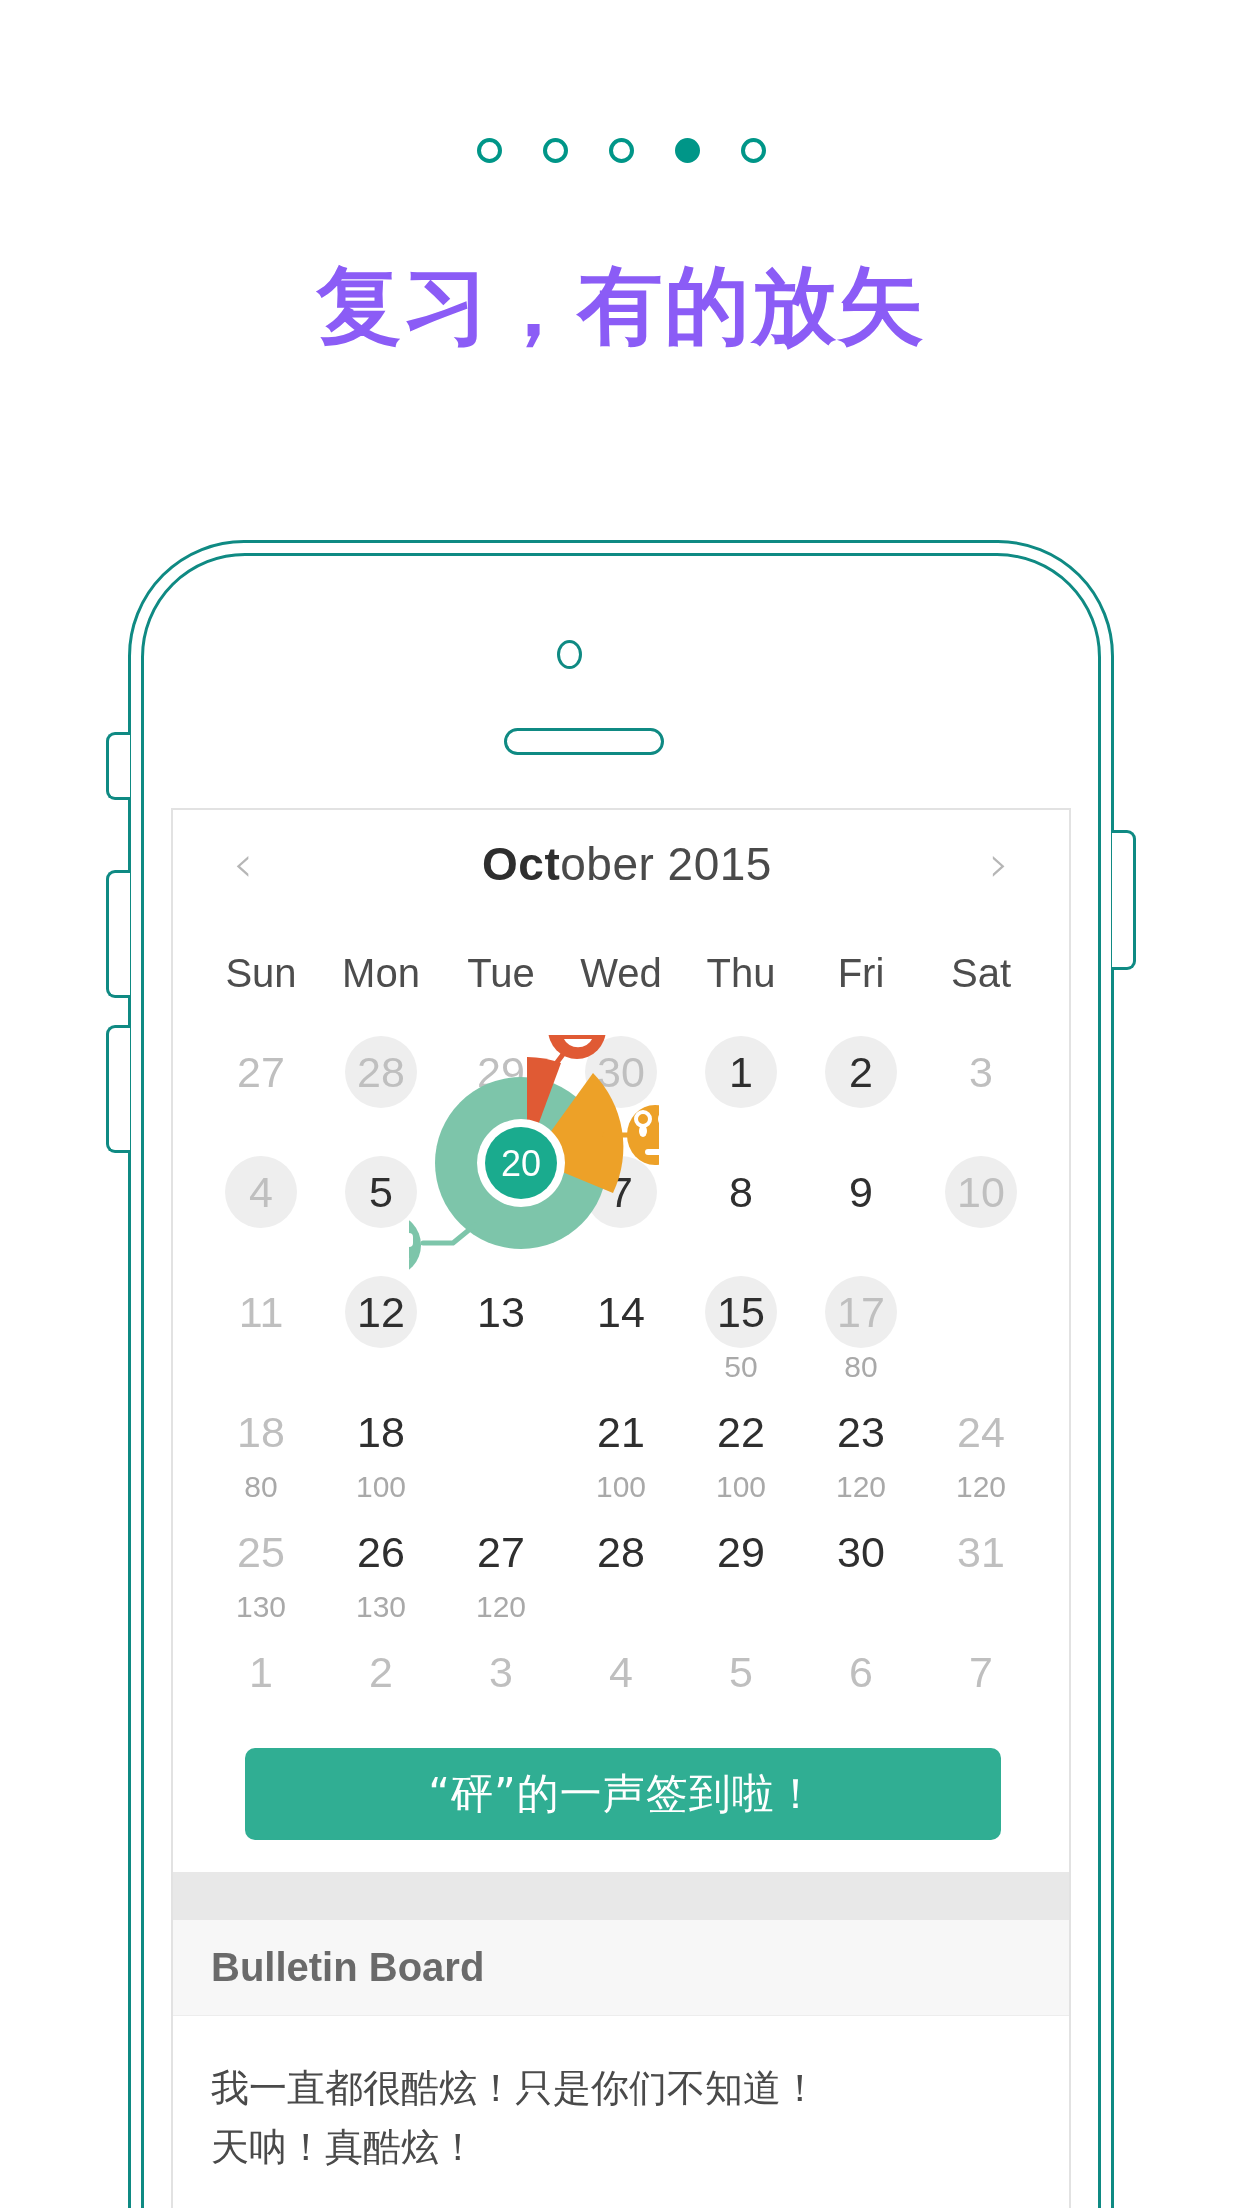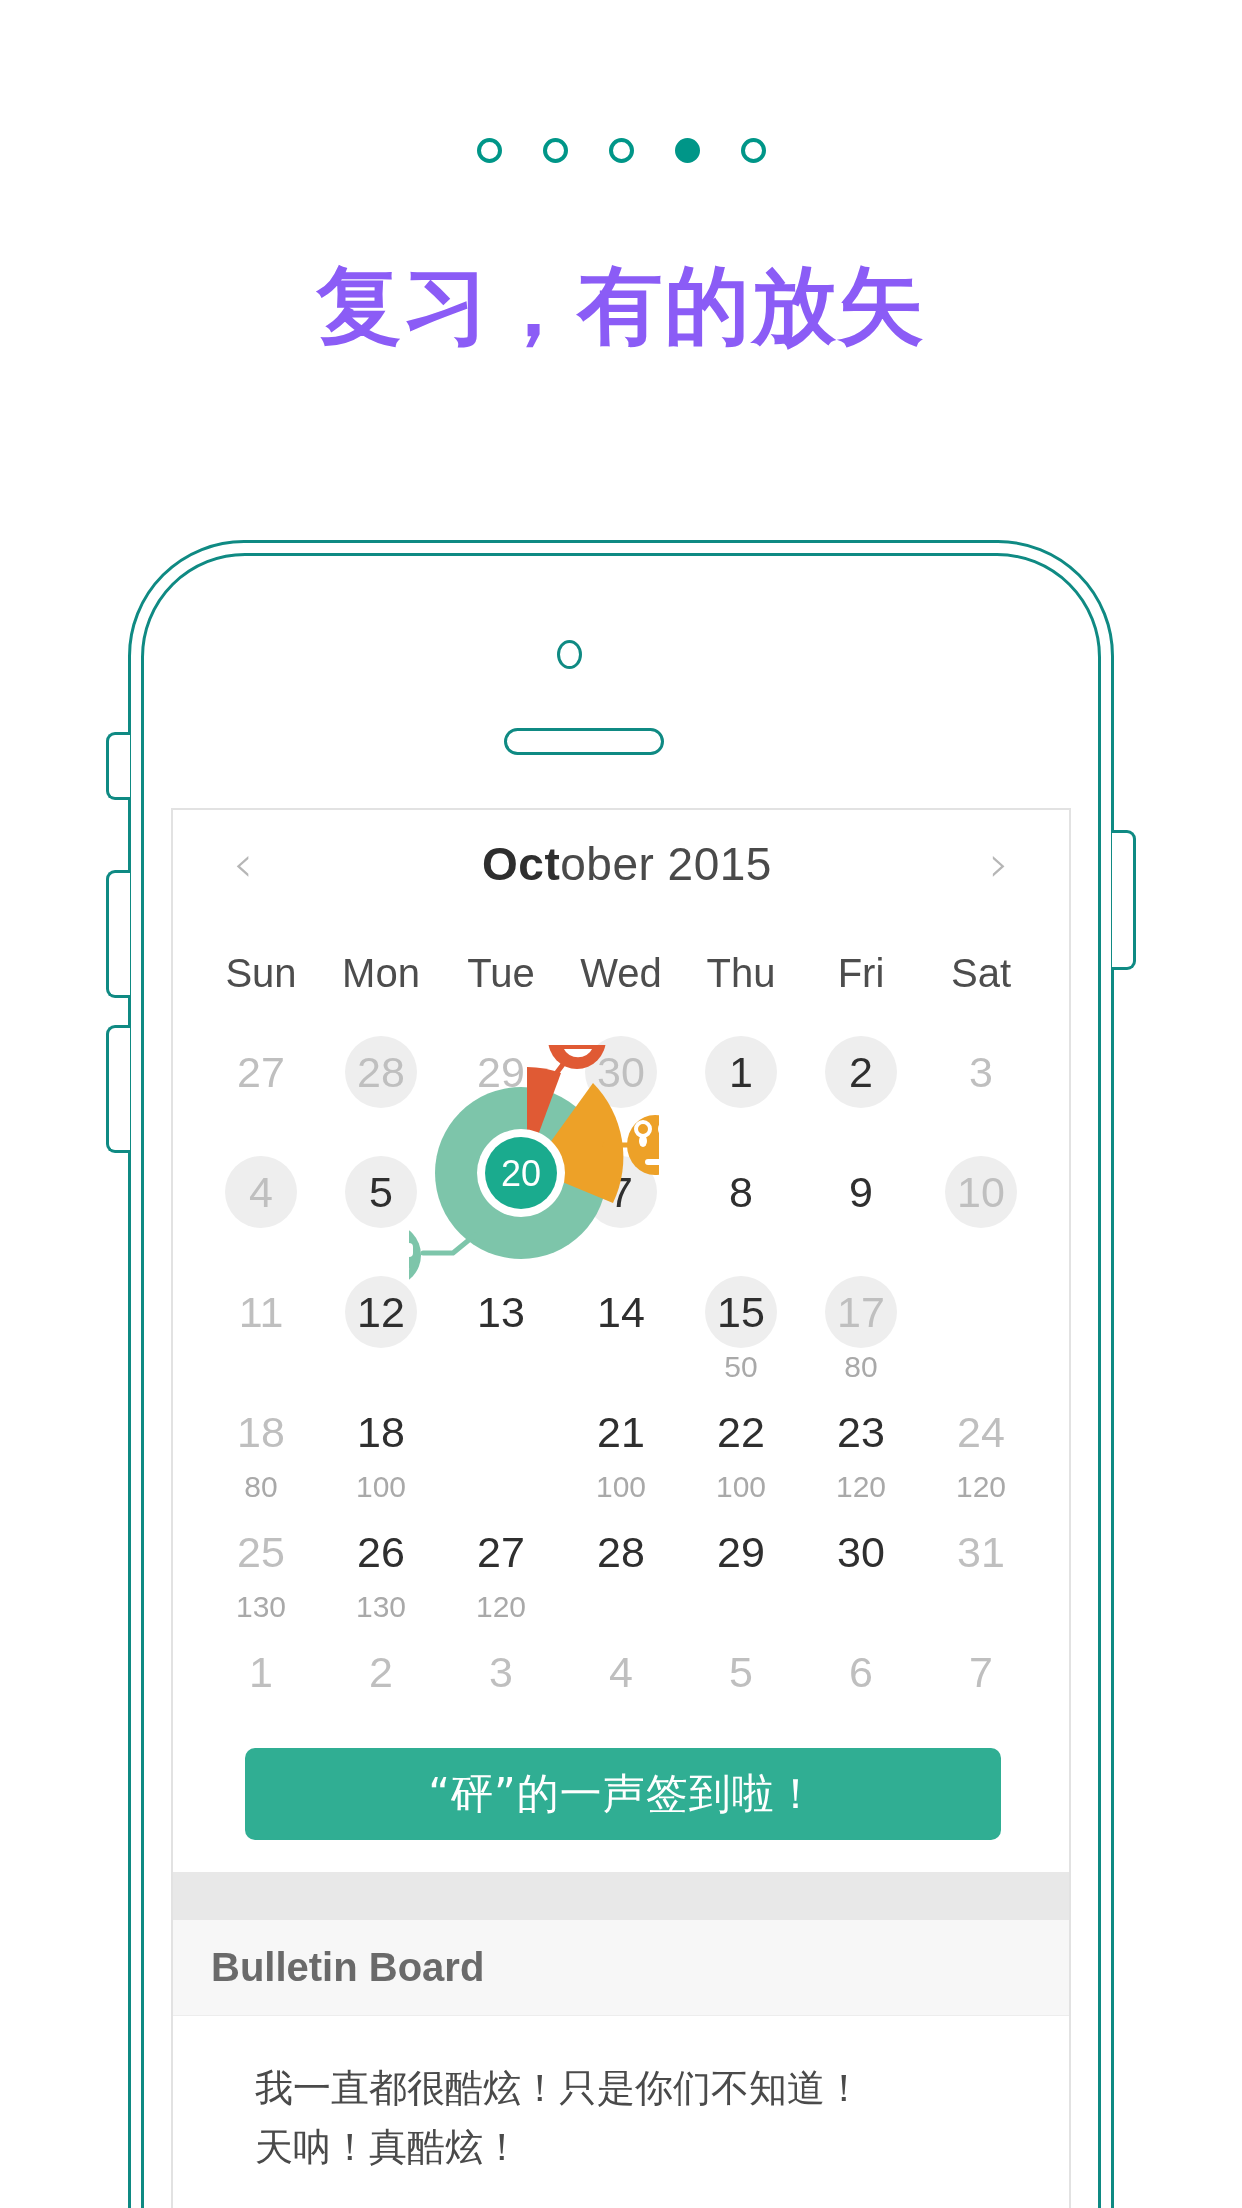--- a/index.html
+++ b/index.html
@@ -222,21 +222,21 @@
     font-size: 30px;
     color: #a9a9a9;
     margin-top: 2px;
     height: 34px;
   }
 
   
   .pie-wrap {
     position: absolute;
     left: 236px;
-    top: 235px;
+    top: 225px;
     width: 250px;
     height: 250px;
     z-index: 5;
     pointer-events: none;
   }
 
   
   .checkin {
     position: absolute;
     left: 72px;
@@ -286,21 +286,20 @@
     top: 1207px;
     width: 900px;
     padding: 42px 38px 0 38px;
     background: #ffffff;
   }
   .bulletin-line {
     font-size: 38px;
     color: #4a4a4a;
     line-height: 1.55;
     font-family: Liberation Serif, serif;
-    margin-left: 44px;
   }
 </style>
 </head>
 <body>
 
 <div class="page">
 
   <div class="dots">
     <div class="dot"></div>
     <div class="dot"></div>

